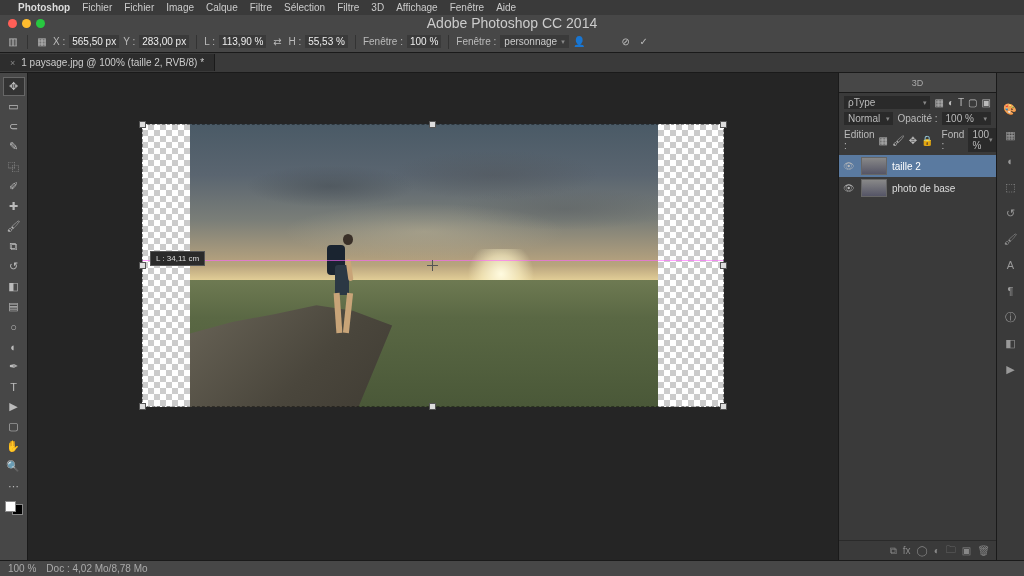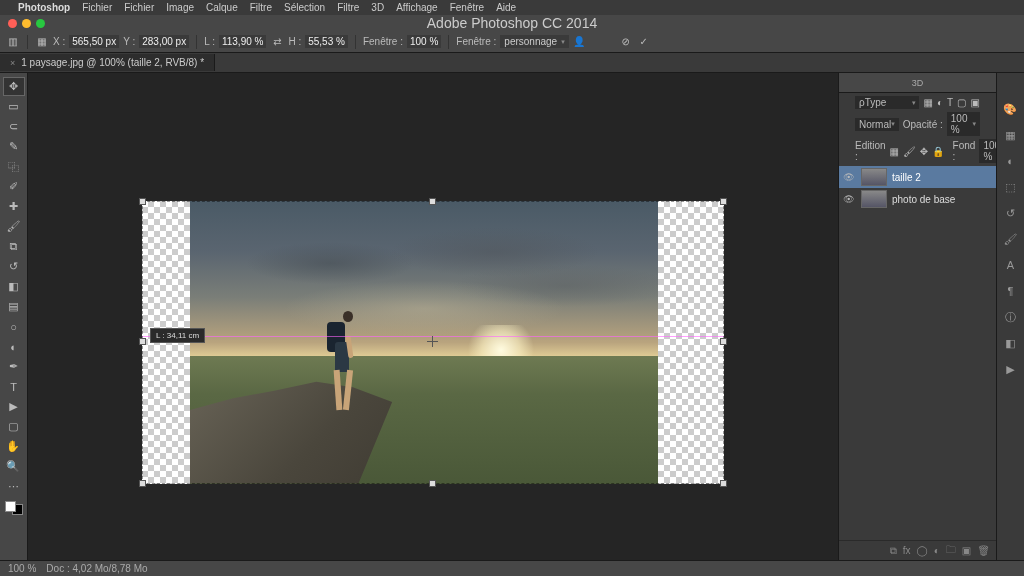--- a/index.html
+++ b/index.html
@@ -30,21 +30,21 @@
 
 .main { display: flex; height: calc(100% - 15px - 16px - 22px - 20px - 16px); }
 
 .tools { width: 28px; background: #474747; border-right: 1px solid #1a1a1a; display: flex; flex-direction: column; align-items: center; padding-top: 4px; gap: 1px; }
 .tools .tool { width: 22px; height: 19px; display: flex; align-items: center; justify-content: center; color: #bbb; font-size: 11px; cursor: default; border: 1px solid transparent; }
 .tools .tool.active { background: #333; border: 1px solid #666; }
 .tools .swatch { width: 18px; height: 14px; position: relative; margin-top: 4px; }
 .tools .swatch .fg { position: absolute; left:0; top:0; width: 11px; height: 11px; background: #fff; border: 1px solid #888; }
 .tools .swatch .bg { position: absolute; right:0; bottom:0; width: 11px; height: 11px; background: #000; border: 1px solid #888; }
 
-.canvas-area { flex: 1; background: #252525; position: relative; display: flex; align-items: center; justify-content: center; padding-top: 51px; }
+.canvas-area { flex: 1; background: #252525; position: relative; display: flex; align-items: flex-start; justify-content: center; padding-top: 51px; }
 
 .doc { width: 582px; height: 283px; position: relative; }
 .checker { position: absolute; top: 0; bottom: 0; background-image:
   repeating-conic-gradient(#ccc 0% 25%, #fff 0% 50%);
   background-size: 12px 12px; }
 .checker.left { left: 0; width: 48px; }
 .checker.right { right: 0; width: 66px; }
 .image { position: absolute; left: 48px; right: 66px; top: 0; bottom: 0; overflow: hidden; }
 
 .sky { position:absolute; inset:0; background: linear-gradient(to bottom,
@@ -83,21 +83,21 @@
 .right-rail .rico { width: 16px; height: 16px; color: #999; display:flex; align-items:center; justify-content:center; font-size: 11px;}
 
 .panels { width: 158px; background: #3a3a3a; border-left: 1px solid #1a1a1a; display: flex; flex-direction: column; }
 .threed { height: 20px; background: #474747; border-bottom:1px solid #1a1a1a; display:flex; align-items:center; justify-content:center; font-size:9px; color:#aaa;}
 
 .panel-tabs { display: flex; height: 18px; background: #2a2a2a; }
 .panel-tabs .ptab { padding: 3px 7px; font-size: 9px; color: #888; }
 .panel-tabs .ptab.active { background: #3a3a3a; color: #ddd; }
 .panel-body { flex:1; background:#3a3a3a; display:flex; flex-direction:column;}
 
-.layer-controls { padding: 3px 16px; display:flex; flex-direction:column; gap:3px; font-size:9px; color:#bbb;}
+.layer-controls { padding: 3px 5px; display:flex; flex-direction:column; gap:3px; font-size:9px; color:#bbb;}
 .layer-controls .row { display:flex; align-items:center; gap:4px; }
 .layer-controls .sel { background:#2a2a2a; padding:1px 4px; flex:1; display:flex; justify-content:space-between; align-items:center;}
 .layer-controls .sel::after { content:"▾"; font-size:7px; color:#888;}
 .layer-controls .mini { width:40px; }
 
 .layers { flex: 1; }
 .layer-row { display:flex; align-items:center; height:22px; padding:0 4px; gap:5px; font-size:9px;}
 .layer-row.sel { background:#5a7aa0;}
 .layer-row .eye { width:13px; color:#bbb; font-size:9px;}
 .layer-row .thumb { width:26px; height:18px; background:linear-gradient(#888,#556); border:1px solid #666;}

